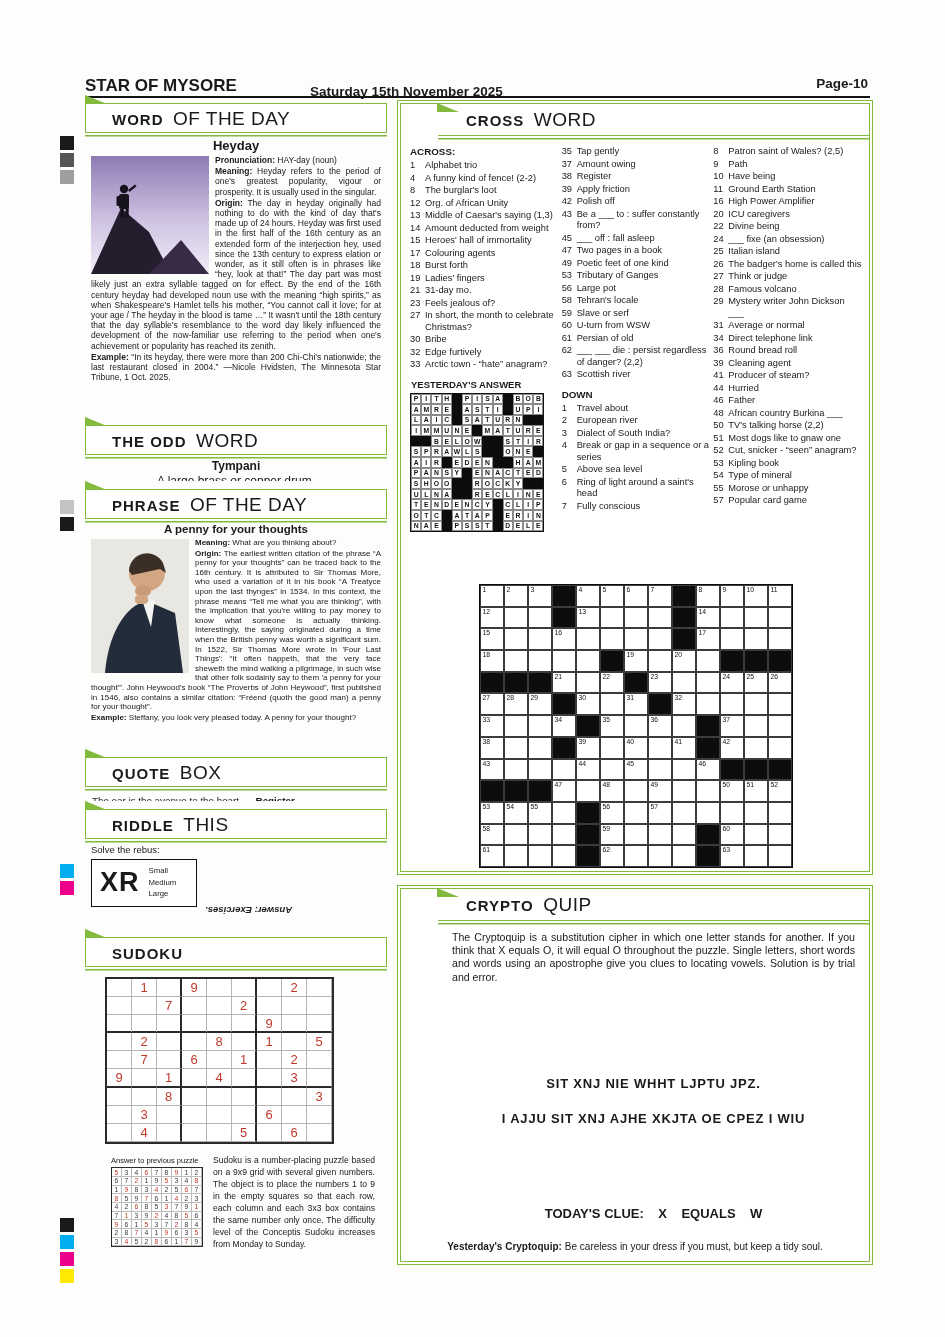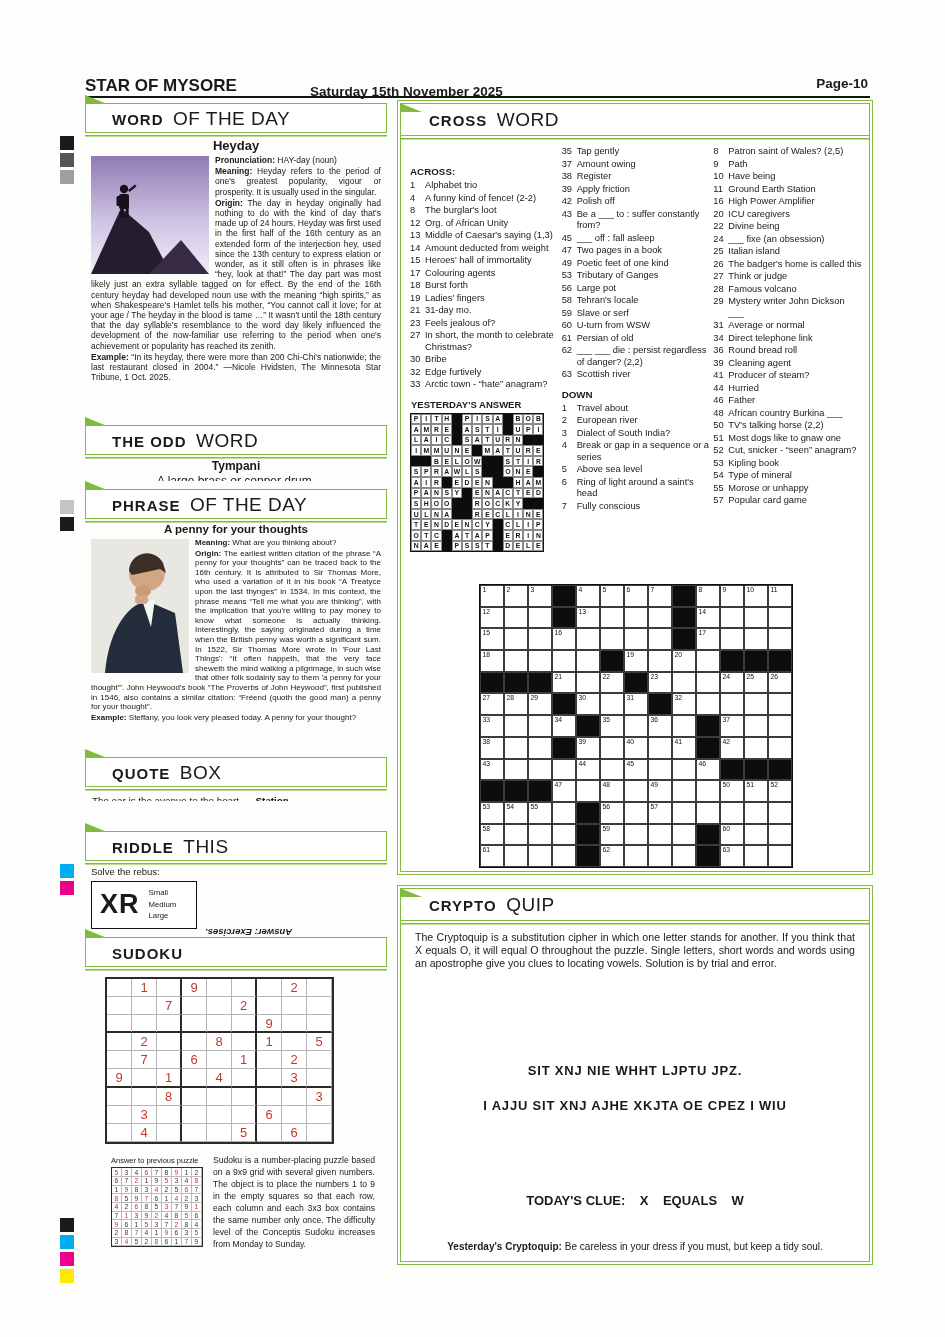--- a/index.html
+++ b/index.html
@@ -45,21 +45,21 @@
   .phrase-title { text-align:center; font-weight:bold; font-size:11.5px; margin:2px 0 3px; }
   .phrase-flow p { font-size:8px; line-height:9.6px; text-align:justify; margin-bottom:1px; }
   .phrase-photo { float:left; margin:1px 6px 2px 0; }
 
   
   #sec-quote { top:757px; height:48px; }
   .quote-text { font-size:9.8px; margin:6px 0 0 1px; }
   .quote-attr { font-weight:bold; margin-left:4px; }
 
   
-  #sec-riddle { top:831px; height:126px; }
+  #sec-riddle { top:809px; height:126px; }
   .riddle-body { position:relative; }
   .riddle-prompt { font-size:9.5px; margin-top:3px; }
   .rebus-box { margin-top:4px; width:106px; border:1.5px solid #111; background:#fff;
                padding:6px 8px; display:flex; align-items:center; gap:9px; }
   .rebus-main { font-size:27px; font-weight:bold; letter-spacing:1px; }
   .rebus-items { display:flex; flex-direction:column; gap:1px; }
   .rebus-items .clue { font-size:7.8px; line-height:9.5px; }
   .riddle-answer { position:absolute; left:120px; top:66px; transform:rotate(180deg);
                    font-size:9.5px; font-weight:bold; font-style:italic; }
 
@@ -76,31 +76,31 @@
   .su-ans-label { font-size:7.5px; margin-bottom:2px; }
   #sudoku-answer-grid { display:grid; grid-template-columns:repeat(9,10px); grid-auto-rows:8.7px;
                         border:1.5px solid #2a2a2a; width:max-content; background:#fff; }
   .sa-cell { border-right:.5px solid #bbb; border-bottom:.5px solid #bbb; display:flex;
              align-items:center; justify-content:center; font-size:6.8px; color:#3a3a3a; }
   .sa-cell.red { color:var(--red); }
   .su-desc { flex:1; font-size:8.6px; line-height:12px; text-align:justify; margin-right:6px; }
 
   
   .bigbox { position:absolute; left:400px; width:470px; background:#fff;
-            border:1px solid var(--green); outline:1px solid var(--green); outline-offset:2px; }
+            border:1px solid var(--green); outline:1px solid var(--green); outline-offset:2px;padding-left:37px; }
   #sec-xw { top:103px; height:769px; }
   #sec-cq { top:888px; height:374px; }
   .inner-hdr { position:relative; border-bottom:1px solid var(--green);
                box-shadow:0 2px 0 #fff, 0 3.5px 0 var(--green);
                padding:5px 10px 4px 28px; height:32px; }
 
   
   .xw-cluearea { position:absolute; left:9px; top:42px; width:452px; display:flex; gap:3px; }
   .clue-col { width:149px; }
-  .clue-head { font-weight:bold; font-size:9.8px; margin-bottom:3px;margin-top:20px; }
+  .clue-head { font-weight:bold; font-size:9.8px; margin-bottom:3px; }
   .clue { display:flex; margin-bottom:1px; font-size:9.3px; line-height:11.5px; }
   .clue-num { flex:0 0 15px; }
   .clue-text { flex:1; }
   .yest-label { font-weight:bold; font-size:9.5px; margin:8px 0 3px 1px; }
   #yesterday-grid { display:grid; grid-template-columns:repeat(13,10.2px); grid-auto-rows:10.6px;
                     border:1px solid #111; width:max-content; background:#fff; }
   .yg-cell { border:.5px solid #8a8a8a; display:flex; align-items:center; justify-content:center;
              font-size:6.8px; font-weight:bold; color:#111; }
   .yg-cell.black { background:#0d0d0d; border-color:#0d0d0d; }
   #main-grid { position:absolute; left:78px; top:480px; display:grid;
@@ -224,21 +224,21 @@
     </div>
   </section>
 
   <section class="panel" id="sec-quote">
     <header class="sec-hdr">
       <span class="flag"></span>
       <span class="hdr-b">QUOTE</span>
       <span class="hdr-l">BOX</span>
     </header>
     <div class="panel-body">
-      <p class="quote-text"><span>The ear is the avenue to the heart.</span><span class="quote-attr">—Station</span></p>
+      <p class="quote-text"><span>The ear is the avenue to the heart.</span><span class="quote-attr">—Register</span></p>
     </div>
   </section>
 
   <section class="panel" id="sec-riddle">
     <header class="sec-hdr">
       <span class="flag"></span>
       <span class="hdr-b">RIDDLE</span>
       <span class="hdr-l">THIS</span>
     </header>
     <div class="panel-body riddle-body">

